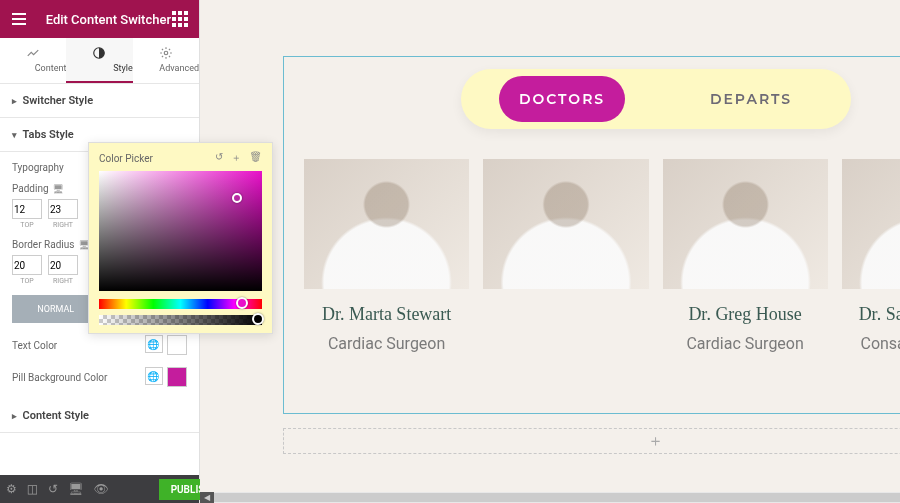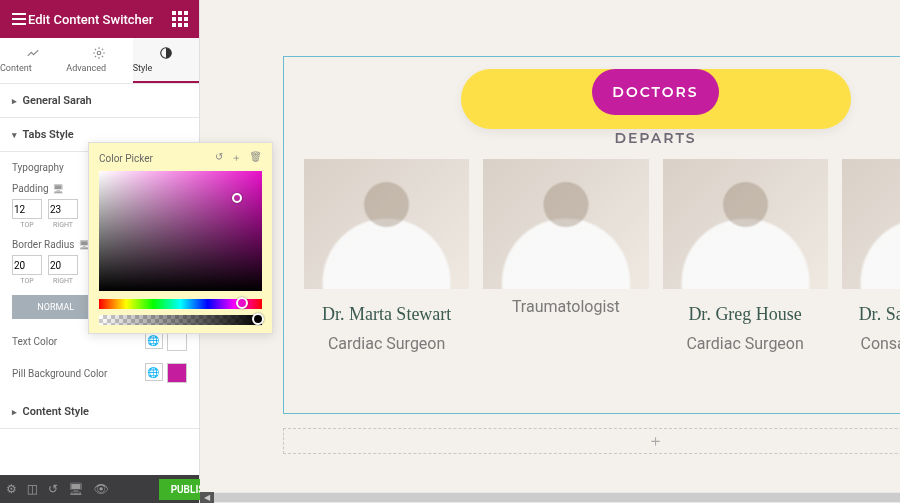--- a/index.html
+++ b/index.html
@@ -1,53 +1,53 @@
 <!DOCTYPE html>
 <html><head>
 <meta charset="utf-8">
 <style>
 * { box-sizing: border-box; margin: 0; padding: 0; font-family: -apple-system, Roboto, Arial, sans-serif; }
 body { width: 900px; height: 503px; display: flex; background: #fff; overflow: hidden; }
 .panel { width: 200px; height: 100%; display: flex; flex-direction: column; border-right: 1px solid #e0e0e0; background: #fff; position: relative; }
 .p-head { background: #a0134f; color: #fff; height: 38px; display: flex; align-items: center; padding: 0 10px; font-size: 13px; }
 .p-head .menu, .p-head .apps { width: 18px; height: 18px; display:flex; align-items:center; justify-content:center; cursor:pointer; }
-.p-head .title { flex:1; text-align:left; font-weight:500; }
+.p-head .title { flex:1; text-align:right; font-weight:500; }
 .apps-grid { display:grid; grid-template-columns:repeat(3,4px); grid-gap:2px; }
 .apps-grid span { width:4px; height:4px; background:#fff; }
 .tabs { display:flex; border-bottom:1px solid #e6e6e6; }
-.tab { flex:1; text-align:left; padding:8px 0; font-size:9px; color:#666; cursor:pointer; }
+.tab { flex:1; text-align:right; padding:8px 0; font-size:9px; color:#666; cursor:pointer; }
 .tab svg { display:block; margin:0 auto 3px; }
 .tab.active { border-bottom:2px solid #a0134f; background:#f7f7f7; color:#333; }
 .section { border-bottom:1px solid #e6e6e6; padding:10px 12px; font-size:11px; font-weight:600; color:#444; cursor:pointer; display:flex; align-items:center; gap:6px; }
 .section .caret { font-size:9px; color:#666; }
 .body { padding:0 12px; font-size:10px; color:#666; }
 .row { margin:10px 0; }
 .row .lbl { font-size:10px; margin-bottom:5px; display:flex; align-items:center; gap:4px; }
 .pad-inputs { display:flex; gap:6px; }
 .pad-cell { display:flex; flex-direction:column; align-items:center; }
 .pad-cell input { width:30px; height:20px; border:1px solid #ccc; font-size:10px; text-align:center; }
 .pad-cell span { font-size:7px; color:#999; margin-top:2px; }
 .state-btns { display:flex; }
-.state-btns button { flex:1; padding:6px 0; font-size:9px; border:1px solid #be185d; background:#fff; cursor:pointer; }
+.state-btns button { flex:1; padding:6px 0; font-size:9px; border:3px solid #be185d; background:#fff; cursor:pointer; }
 .state-btns button.on { background:#a5afb7; color:#fff; border-color:#a5afb7; }
 .ctl-row { display:flex; align-items:center; justify-content:space-between; margin:12px 0; }
 .ctl-row .swatch { width:20px; height:20px; border:1px solid #ccc; cursor:pointer; }
 .globe-box { width:18px; height:18px; border:1px solid #ccc; display:flex; align-items:center; justify-content:center; margin-right:4px; color:#999; font-size:10px; }
 .footer { margin-top:auto; height:28px; background:#3d3d40; display:flex; align-items:center; padding:0 6px; gap:10px; }
 .footer .ficon { color:#999; cursor:pointer; font-size:12px; }
 .footer .pubwrap { margin-left:auto; display:flex; }
 .footer button.pub { background:#3fb228; color:#fff; border:none; padding:5px 12px; font-size:10px; font-weight:600; cursor:pointer;margin-left:40px; }
 .footer button.pubdd { background:#3fb228; color:#fff; border:none; border-left:1px solid rgba(255,255,255,0.3); padding:5px 6px; font-size:8px; cursor:pointer; }
 
 .canvas { flex:1; background:#f4f0eb; position:relative; overflow:hidden; }
 .hscroll { position:absolute; bottom:0; left:0; right:0; height:11px; background:#e8e8e8; display:flex; align-items:center; }
 .hscroll .arr { width:14px; height:11px; background:#555; color:#ccc; font-size:8px; display:flex; align-items:center; justify-content:center; }
 .hscroll .thumb { flex:1; height:9px; background:#ccc; }
 .widget { position:absolute; left:83px; top:56px; width:745px; height:358px; border:1px solid #6bbcd1; background:#f4f0eb; padding:12px 20px; }
-.pill-tabs { background:#fde047; border-radius:40px; width:390px; margin:0 auto; height:60px; display:flex; align-items:center; justify-content:space-around; padding:0 6px; box-shadow:0 4px 12px rgba(0,0,0,0.06);flex-direction:column; }
+.pill-tabs { background:#fef9c3; border-radius:40px; width:390px; margin:0 auto; height:60px; display:flex; align-items:center; justify-content:space-around; padding:0 6px; box-shadow:0 4px 12px rgba(0,0,0,0.06); }
 .pill { padding:14px 20px; border-radius:28px; font-size:14px; letter-spacing:2px; font-weight:600; color:#6d6a75; cursor:pointer; font-family: Montserrat, Arial, sans-serif; }
 .pill.active { background:#c41d9d; color:#fff; }
 .cards { display:flex; justify-content:space-between; margin-top:30px; gap:14px; }
 .card { flex:1; text-align:center; }
 .photo { width:100%; height:130px; background:linear-gradient(135deg,#d9d0c7,#efe9e2); position:relative; overflow:hidden; }
 .photo::after { content:""; position:absolute; inset:0; background: radial-gradient(circle at 50% 35%, rgba(140,120,100,0.35) 0 18%, transparent 20%), radial-gradient(circle at 50% 95%, rgba(250,250,250,0.95) 0 42%, transparent 44%); }
 .name { font-family: Georgia, 'Times New Roman', serif; font-size:18px; color:#3a5a52; margin-top:14px; line-height:1.25; }
 .role { font-size:16px; color:#7a7a7a; margin-top:8px; }
 .add-slot { position:absolute; left:83px; top:428px; width:745px; height:26px; border:1px dashed #c8c8c8; display:flex; align-items:center; justify-content:center; color:#aaa; font-size:16px; cursor:pointer; }
 
@@ -91,39 +91,39 @@
     </div>
   </div>
 
   <div class="tabs">
     <div class="tab">
       <svg width="14" height="14" viewBox="0 0 24 24">
           <path d="M3 17l6-6 4 4 8-8" fill="none" stroke="#888" stroke-width="2"></path>
         </svg>
       <span>Content</span>
     </div>
+    <div class="tab active">
+      <svg width="14" height="14" viewBox="0 0 24 24">
+          <circle cx="12" cy="12" r="9" fill="none" stroke="#333" stroke-width="2"></circle>
+          <path d="M12 3a9 9 0 010 18z" fill="#333"></path>
+        </svg>
+      <span>Style</span>
+    </div>
     <div class="tab">
       <svg width="14" height="14" viewBox="0 0 24 24">
           <circle cx="12" cy="12" r="3" fill="none" stroke="#888" stroke-width="2"></circle>
           <path d="M12 2v3M12 19v3M2 12h3M19 12h3M5 5l2 2M17 17l2 2M5 19l2-2M17 7l2-2" stroke="#888" stroke-width="2"></path>
         </svg>
       <span>Advanced</span>
     </div>
-    <div class="tab active">
-      <svg width="14" height="14" viewBox="0 0 24 24">
-          <circle cx="12" cy="12" r="9" fill="none" stroke="#333" stroke-width="2"></circle>
-          <path d="M12 3a9 9 0 010 18z" fill="#333"></path>
-        </svg>
-      <span>Style</span>
-    </div>
   </div>
 
   <div class="section">
     <span class="caret">▸</span>
-    <span>General Sarah</span>
+    <span>Switcher Style</span>
   </div>
 
   <div class="section">
     <span class="caret">▾</span>
     <span>Tabs Style</span>
   </div>
 
   <div class="body">
     <div class="row">
       <div class="lbl">Typography</div>
@@ -205,21 +205,20 @@
       <div class="pill">DEPARTS</div>
     </div>
     <div class="cards">
       <div class="card">
         <div class="photo"></div>
         <div class="name">Dr. Marta Stewart</div>
         <div class="role">Cardiac Surgeon</div>
       </div>
       <div class="card">
         <div class="photo"></div>
-        <div class="role">Traumatologist</div>
       </div>
       <div class="card">
         <div class="photo"></div>
         <div class="name">Dr. Greg House</div>
         <div class="role">Cardiac Surgeon</div>
       </div>
       <div class="card">
         <div class="photo"></div>
         <div class="name">Dr. Sarah Johnson</div>
         <div class="role">Consalting Doctor</div>

